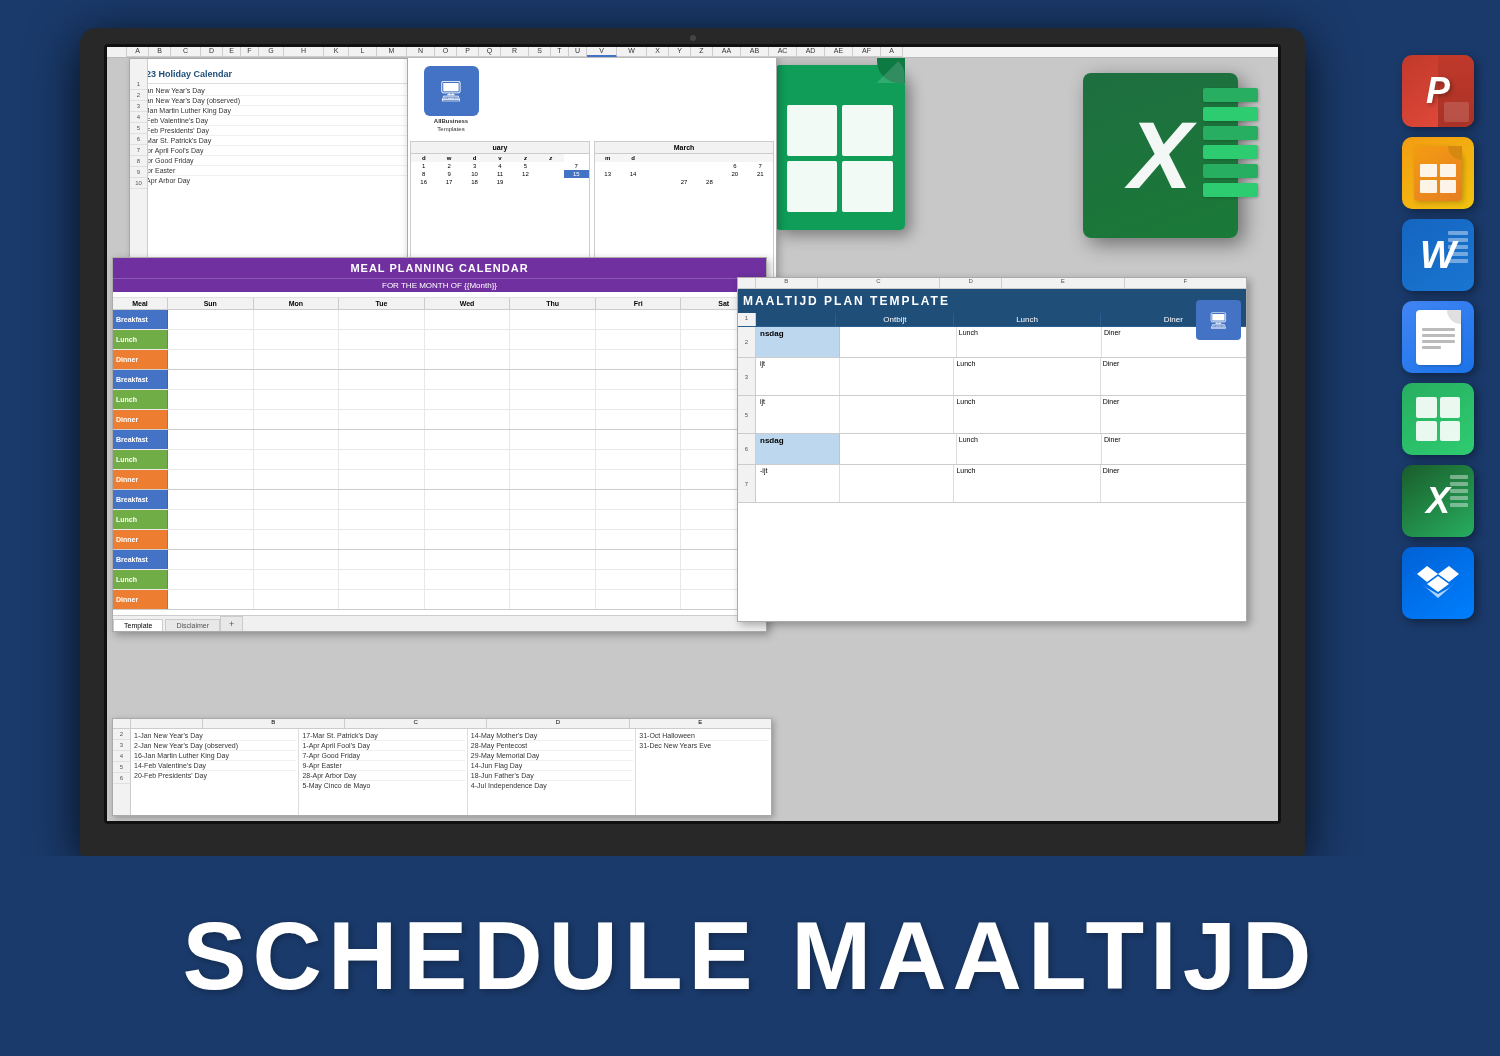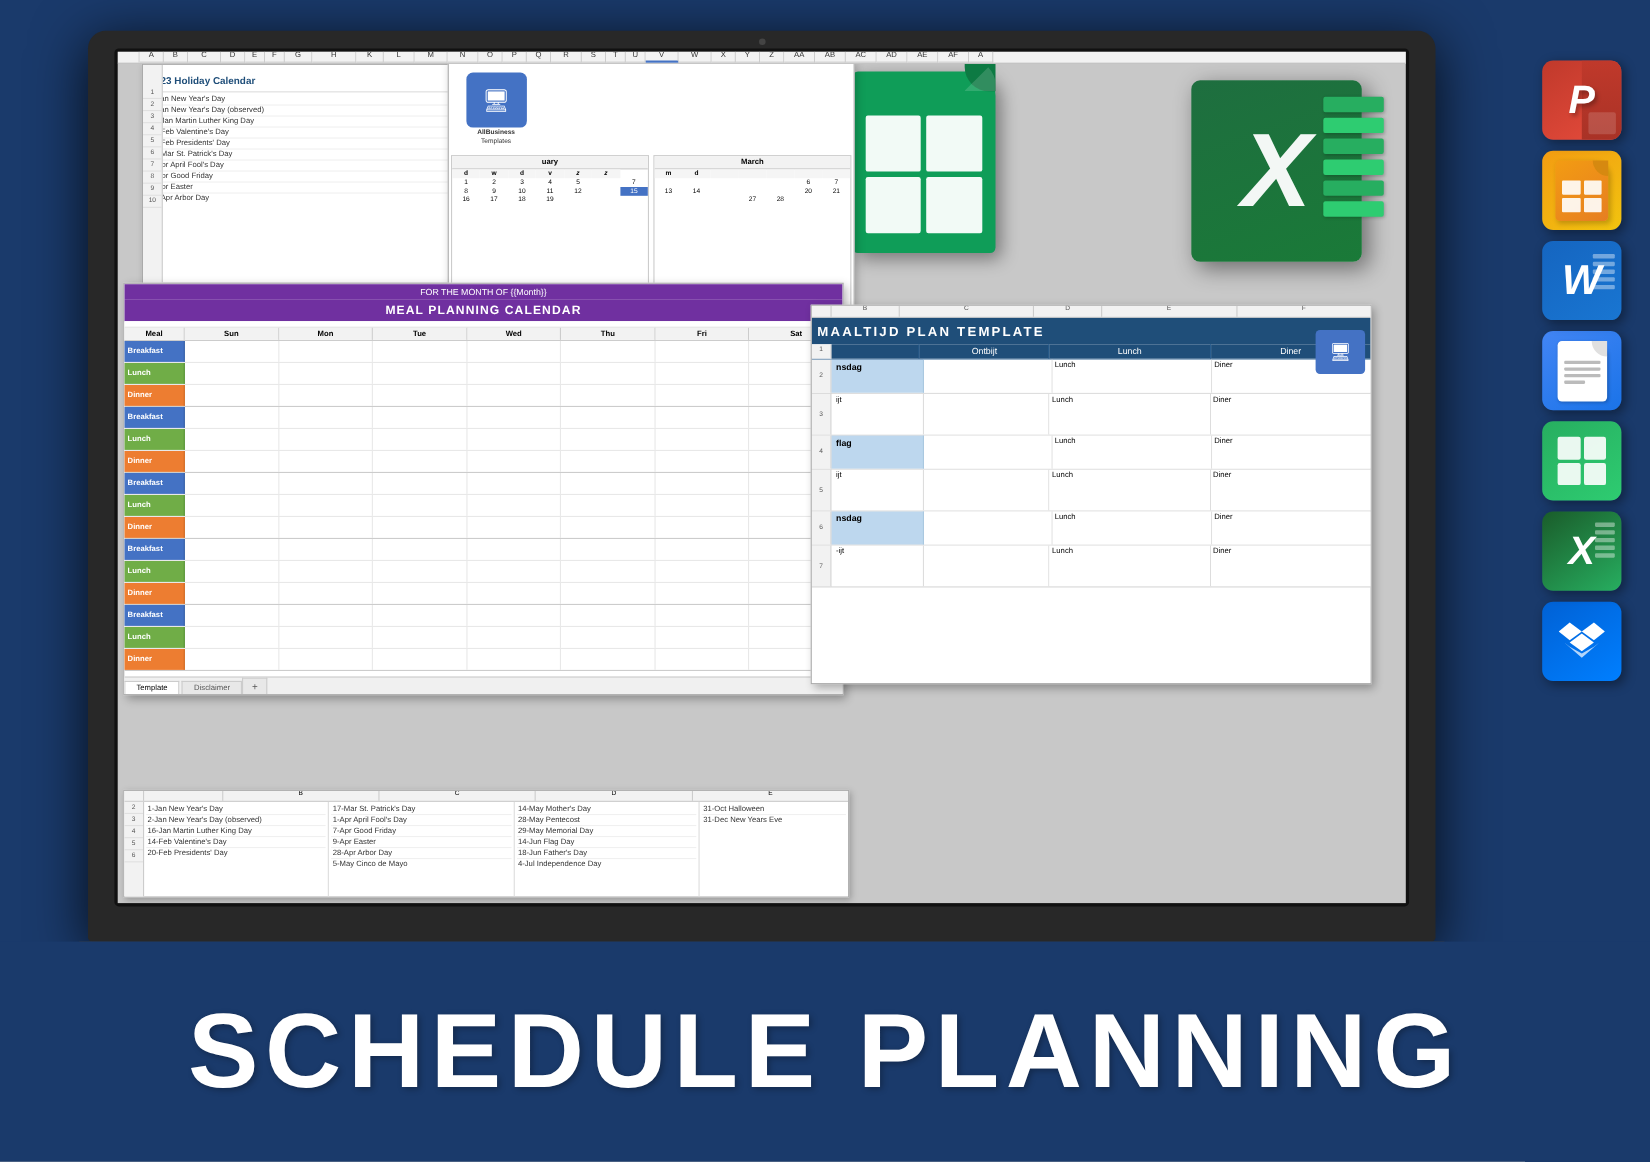--- a/index.html
+++ b/index.html
@@ -214,23 +214,23 @@
               <div style="height:14px;background:#27ae60;margin-bottom:5px;border-radius:2px;box-shadow:1px 1px 3px rgba(0,0,0,0.2);"></div>
               <div style="height:14px;background:#2ecc71;margin-bottom:5px;border-radius:2px;box-shadow:1px 1px 3px rgba(0,0,0,0.2);"></div>
               <div style="height:14px;background:#27ae60;margin-bottom:5px;border-radius:2px;box-shadow:1px 1px 3px rgba(0,0,0,0.2);"></div>
               <div style="height:14px;background:#2ecc71;margin-bottom:5px;border-radius:2px;box-shadow:1px 1px 3px rgba(0,0,0,0.2);"></div>
             </div>
           </div>
         </div>
 
         <div style="position:absolute;top:210px;left:5px;width:655px;height:375px;background:white;border:1px solid #aaa;box-shadow:3px 3px 8px rgba(0,0,0,0.3);z-index:10;overflow:hidden;">
 
+          <div style="background:#7030a0;color:white;text-align:center;font-size:11px;font-weight:bold;padding:4px;letter-spacing:1px;">MEAL PLANNING CALENDAR</div>
+
           <div style="background:#7030a0;color:white;text-align:center;font-size:8px;padding:2px;border-top:1px solid rgba(255,255,255,0.2);">FOR THE MONTH OF {{Month}}</div>
-
-          <div style="background:#7030a0;color:white;text-align:center;font-size:11px;font-weight:bold;padding:4px;letter-spacing:1px;">MEAL PLANNING CALENDAR</div>
 
           <div style="height:6px;background:white;border-bottom:1px solid #e0e0e0;"></div>
 
           <div style="display:flex;border-bottom:1px solid #ccc;">
             <div style="width:55px;min-width:55px;background:#f2f2f2;border-right:1px solid #ccc;font-size:7px;font-weight:bold;text-align:center;padding:2px;">Meal</div>
             <div style="flex:1;background:#f2f2f2;border-right:1px solid #ccc;font-size:7px;font-weight:bold;text-align:center;padding:2px;">Sun</div>
             <div style="flex:1;background:#f2f2f2;border-right:1px solid #ccc;font-size:7px;font-weight:bold;text-align:center;padding:2px;">Mon</div>
             <div style="flex:1;background:#f2f2f2;border-right:1px solid #ccc;font-size:7px;font-weight:bold;text-align:center;padding:2px;">Tue</div>
             <div style="flex:1;background:#f2f2f2;border-right:1px solid #ccc;font-size:7px;font-weight:bold;text-align:center;padding:2px;">Wed</div>
             <div style="flex:1;background:#f2f2f2;border-right:1px solid #ccc;font-size:7px;font-weight:bold;text-align:center;padding:2px;">Thu</div>
@@ -435,27 +435,20 @@
             <div style="flex:1.5;background:white;padding:2px;font-size:7px;min-height:30px;">Diner</div>
           </div>
           <div style="display:flex;height:38px;border-bottom:1px solid #ccc;">
             <div style="width:18px;min-width:18px;background:#f2f2f2;border-right:1px solid #ccc;font-size:6px;text-align:center;color:#555;display:flex;align-items:center;justify-content:center;">3</div>
             <div style="flex:0.8;background:white;border-right:1px solid #ddd;font-size:7px;padding:2px 4px;">ijt</div>
             <div style="flex:1.2;background:white;border-right:1px solid #ddd;"></div>
             <div style="flex:1.5;background:white;border-right:1px solid #ddd;font-size:7px;padding:2px;">Lunch</div>
             <div style="flex:1.5;background:white;font-size:7px;padding:2px;">Diner</div>
           </div>
 
-          <div style="display:flex;border-bottom:1px solid #ccc;">
-            <div style="width:18px;min-width:18px;background:#f2f2f2;border-right:1px solid #ccc;font-size:6px;text-align:center;color:#555;display:flex;align-items:center;justify-content:center;">4</div>
-            <div style="flex:0.8;background:#bdd7ee;font-size:8px;font-weight:bold;padding:2px 4px;border-right:1px solid #aac8e0;">flag</div>
-            <div style="flex:1.2;background:white;border-right:1px solid #ddd;padding:2px;font-size:7px;min-height:30px;"></div>
-            <div style="flex:1.5;background:white;border-right:1px solid #ddd;padding:2px;font-size:7px;min-height:30px;">Lunch</div>
-            <div style="flex:1.5;background:white;padding:2px;font-size:7px;min-height:30px;">Diner</div>
-          </div>
           <div style="display:flex;height:38px;border-bottom:1px solid #ccc;">
             <div style="width:18px;min-width:18px;background:#f2f2f2;border-right:1px solid #ccc;font-size:6px;text-align:center;color:#555;display:flex;align-items:center;justify-content:center;">5</div>
             <div style="flex:0.8;background:white;border-right:1px solid #ddd;font-size:7px;padding:2px 4px;">ijt</div>
             <div style="flex:1.2;background:white;border-right:1px solid #ddd;"></div>
             <div style="flex:1.5;background:white;border-right:1px solid #ddd;font-size:7px;padding:2px;">Lunch</div>
             <div style="flex:1.5;background:white;font-size:7px;padding:2px;">Diner</div>
           </div>
 
           <div style="display:flex;border-bottom:1px solid #ccc;">
             <div style="width:18px;min-width:18px;background:#f2f2f2;border-right:1px solid #ccc;font-size:6px;text-align:center;color:#555;display:flex;align-items:center;justify-content:center;">6</div>
@@ -605,14 +598,14 @@
       <polygon points="10,2 21,10 10,18 0,10" fill="white"></polygon>
       <polygon points="32,2 42,10 32,18 21,10" fill="white"></polygon>
       <polygon points="10,20 21,28 32,20 21,12" fill="white"></polygon>
       <polygon points="5,20 10,24 21,30 32,24 37,20 21,34" fill="white" opacity="0.7"></polygon>
     </svg>
   </div>
 
 </div>
 
 <div style="position:absolute;bottom:0;left:0;width:100%;height:200px;background:#1a3a6b;display:flex;align-items:center;justify-content:center;">
-  <h1 style="font-size:96px;font-weight:900;color:white;letter-spacing:6px;font-family:Arial,sans-serif;text-shadow:2px 2px 6px rgba(0,0,0,0.3);">SCHEDULE PLANNING</h1>
+  <h1 style="font-size:96px;font-weight:900;color:white;letter-spacing:6px;font-family:Arial,sans-serif;text-shadow:2px 2px 6px rgba(0,0,0,0.3);">SCHEDULE MAALTIJD</h1>
 </div>
 
 </body></html>

